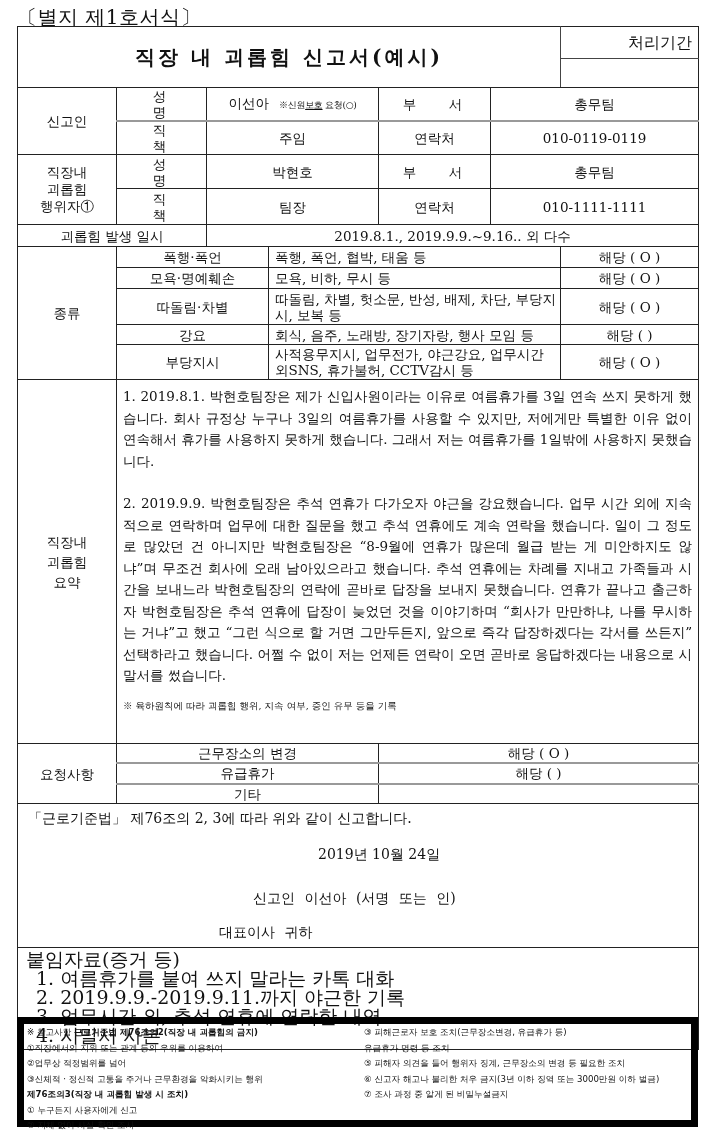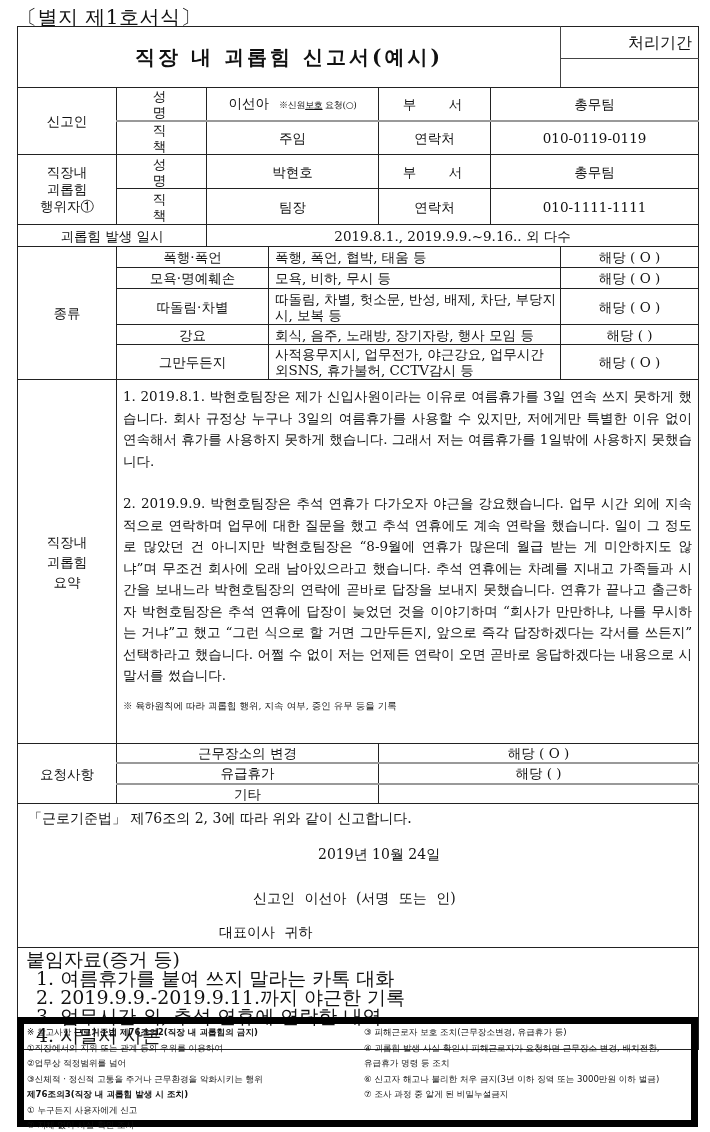--- a/index.html
+++ b/index.html
@@ -125,21 +125,21 @@
     <td colspan="2">따돌림·차별</td>
     <td colspan="3" class="left">따돌림, 차별, 헛소문, 반성, 배제, 차단, 부당지시, 보복 등</td>
     <td>해당 ( O )</td>
   </tr>
   <tr style="height:20px">
     <td colspan="2">강요</td>
     <td colspan="3" class="left">회식, 음주, 노래방, 장기자랑, 행사 모임 등</td>
     <td>해당 (   )</td>
   </tr>
   <tr style="height:35px">
-    <td colspan="2">그만두든지</td>
+    <td colspan="2">부당지시</td>
     <td colspan="3" class="left">사적용무지시, 업무전가, 야근강요, 업무시간외SNS, 휴가불허, CCTV감시 등</td>
     <td>해당 ( O )</td>
   </tr>
 
   <tr style="height:364px">
     <td style="line-height:20px">
       <div>직장내</div>
       <div>괴롭힘</div>
       <div>요약</div>
     </td>
@@ -191,18 +191,18 @@
     <div class="ref-line">※ 참고사항 <span class="b">근로기준법 제76조의2(직장 내 괴롭힘의 금지)</span></div>
     <div class="ref-line">①직장에서의 지위 또는 관계 등의 우위를 이용하여</div>
     <div class="ref-line">②업무상 적정범위를 넘어</div>
     <div class="ref-line">③신체적 · 정신적 고통을 주거나 근무환경을 악화시키는 행위</div>
     <div class="ref-line b">제76조의3(직장 내 괴롭힘 발생 시 조치)</div>
     <div class="ref-line">① 누구든지 사용자에게 신고</div>
     <div class="ref-line">② 지체 없이 사실 확인 조사</div>
   </div>
   <div class="col col-right">
     <div class="ref-line">③ 피해근로자 보호 조치(근무장소변경, 유급휴가 등)</div>
-    <div class="ref-line">④ 괴롭힘 발생 사실 확인시 피해근로자가 요청하면 근무장소 변경, 배치전환,</div>
     <div class="ref-line">유급휴가 명령 등 조치</div>
+    <div class="ref-line">⑤ 피해자 의견을 들어 행위자 징계, 근무장소의 변경 등 필요한 조치</div>
     <div class="ref-line">⑥ 신고자 해고나 불리한 처우 금지(3년 이하 징역 또는 3000만원 이하 벌금)</div>
     <div class="ref-line">⑦ 조사 과정 중 알게 된 비밀누설금지</div>
   </div>
 </div>
 
 </body></html>

